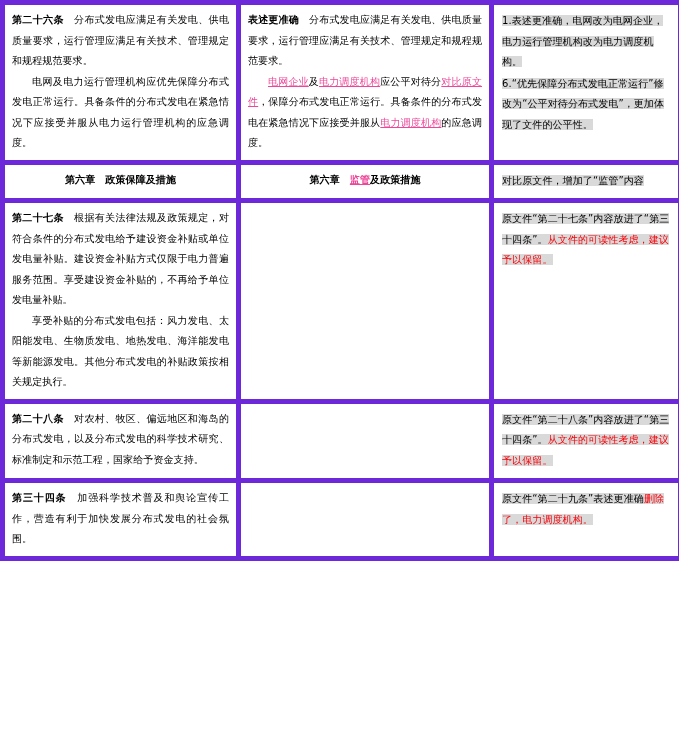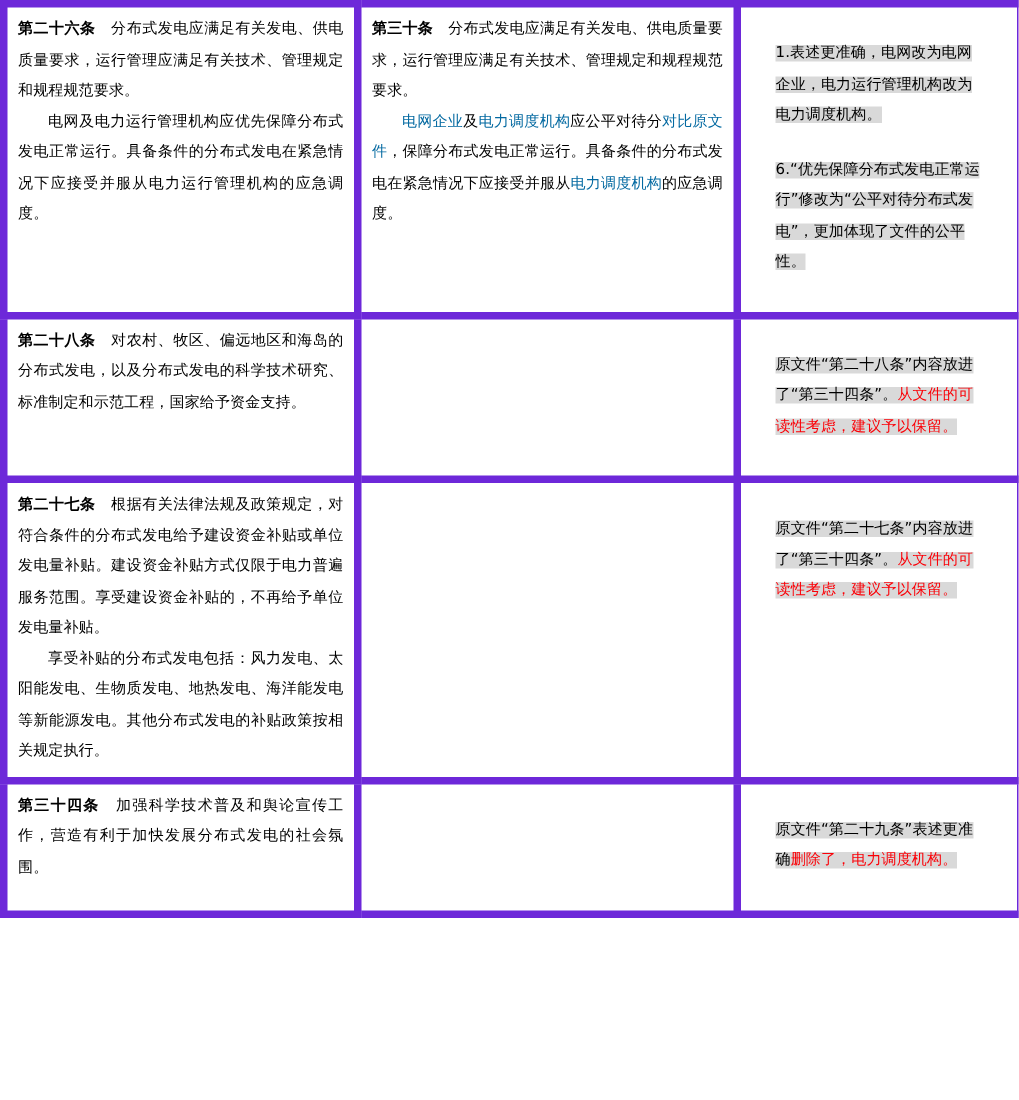--- a/index.html
+++ b/index.html
@@ -28,69 +28,76 @@
     line-height: 2.05;
     letter-spacing: 0.1px;
   }
   col.c1 { width: 236px; }
   col.c2 { width: 253px; }
   col.c3 { width: 189px; }
 
   .para { margin: 0; text-align: justify; text-justify: inter-ideograph; }
   .indent { text-indent: 2em; }
   .b { font-weight: bold; }
-  .blue { color: #0369a1; }
+  .blue { color: #ec4899; text-decoration: underline; }
   .red { color: #fb0007; }
   .hl { background: #d9d9d9; }
   .chapter-row td { text-align: center; font-weight: bold; padding-top: 4px; padding-bottom: 4px; line-height: 1.5; }
   .chapter-row td.note { text-align: left; font-weight: normal; }
-  .note-para { margin: 16px; text-align: left; line-height: 2.05; }
+  .note-para { margin: 1px; text-align: left; line-height: 2.05; }
   .empty-cell { }
 </style>
 </head>
 <body>
 
 <table id="doc-table">
   <colgroup>
     <col class="c1">
       <col class="c2">
       <col class="c3">
   </colgroup>
   <tbody id="table-body">
       <tr>
         <td>
           <div class="para"><span class="b">第二十六条</span><span>　分布式发电应满足有关发电、供电质量要求，运行管理应满足有关技术、管理规定和规程规范要求。</span></div>
           <div class="para indent"><span>电网及电力运行管理机构应优先保障分布式发电正常运行。具备条件的分布式发电在紧急情况下应接受并服从电力运行管理机构的应急调度。</span></div>
         </td>
         <td>
-          <div class="para"><span class="b">第三十条</span><span>　分布式发电应满足有关发电、供电质量要求，运行管理应满足有关技术、管理规定和规程规范要求。</span></div>
+          <div class="para"><span class="b">表述更准确</span><span>　分布式发电应满足有关发电、供电质量要求，运行管理应满足有关技术、管理规定和规程规范要求。</span></div>
           <div class="para indent"><span class="blue">电网企业</span><span>及</span><span class="blue">电力调度机构</span><span>应公平对待分</span><span class="blue">对比原文件</span><span>，保障分布式发电正常运行。具备条件的分布式发电在紧急情况下应接受并服从</span><span class="blue">电力调度机构</span><span>的应急调度。</span></div>
         </td>
         <td>
           <div class="para note-para"><span class="hl"><span>1.表述更准确，电网改为电网企业，电力运行管理机构改为电力调度机构。</span></span></div>
           <div class="para note-para"><span class="hl"><span>6.“优先保障分布式发电正常运行”修改为“公平对待分布式发电”，更加体现了文件的公平性。</span></span></div>
         </td>
       </tr>
-      <tr>
-        <td>
-          <div class="para"><span class="b">第二十八条</span><span>　对农村、牧区、偏远地区和海岛的分布式发电，以及分布式发电的科学技术研究、标准制定和示范工程，国家给予资金支持。</span></div>
-        </td>
-        <td class="empty-cell"></td>
-        <td>
-          <div class="para note-para"><span class="hl"><span>原文件“第二十八条”内容放进了“第三十四条”。</span><span class="red">从文件的可读性考虑，建议予以保留。</span></span></div>
+      <tr class="chapter-row">
+        <td><span class="b">第六章</span><span class="b">　政策保障及措施</span></td>
+        <td><span class="b">第六章</span><span class="b">　</span><span class="blue b">监管</span><span class="b">及政策措施</span></td>
+        <td class="note">
+          <div class="para note-para"><span class="hl"><span>对比原文件，增加了“监管”内容</span></span></div>
         </td>
       </tr>
       <tr>
         <td>
           <div class="para"><span class="b">第二十七条</span><span>　根据有关法律法规及政策规定，对符合条件的分布式发电给予建设资金补贴或单位发电量补贴。建设资金补贴方式仅限于电力普遍服务范围。享受建设资金补贴的，不再给予单位发电量补贴。</span></div>
           <div class="para indent"><span>享受补贴的分布式发电包括：风力发电、太阳能发电、生物质发电、地热发电、海洋能发电等新能源发电。其他分布式发电的补贴政策按相关规定执行。</span></div>
         </td>
         <td class="empty-cell"></td>
         <td>
           <div class="para note-para"><span class="hl"><span>原文件“第二十七条”内容放进了“第三十四条”。</span><span class="red">从文件的可读性考虑，建议予以保留。</span></span></div>
+        </td>
+      </tr>
+      <tr>
+        <td>
+          <div class="para"><span class="b">第二十八条</span><span>　对农村、牧区、偏远地区和海岛的分布式发电，以及分布式发电的科学技术研究、标准制定和示范工程，国家给予资金支持。</span></div>
+        </td>
+        <td class="empty-cell"></td>
+        <td>
+          <div class="para note-para"><span class="hl"><span>原文件“第二十八条”内容放进了“第三十四条”。</span><span class="red">从文件的可读性考虑，建议予以保留。</span></span></div>
         </td>
       </tr>
       <tr>
         <td>
           <div class="para"><span class="b">第三十四条</span><span>　加强科学技术普及和舆论宣传工作，营造有利于加快发展分布式发电的社会氛围。</span></div>
         </td>
         <td class="empty-cell"></td>
         <td>
           <div class="para note-para"><span class="hl"><span>原文件“第二十九条”表述更准确</span><span class="red">删除了，电力调度机构。</span></span></div>
         </td>

